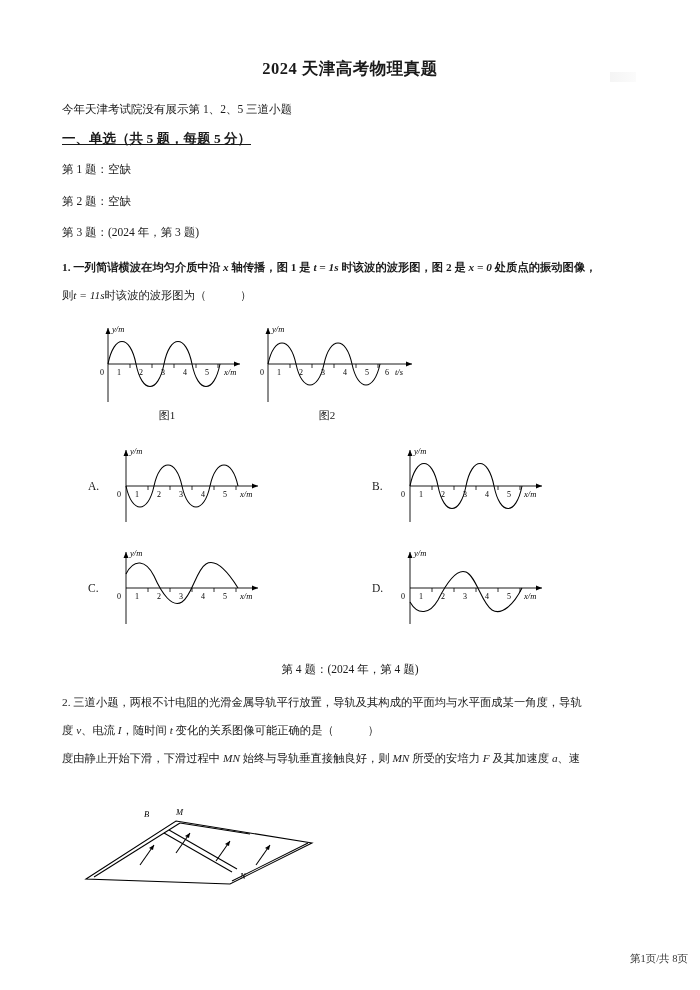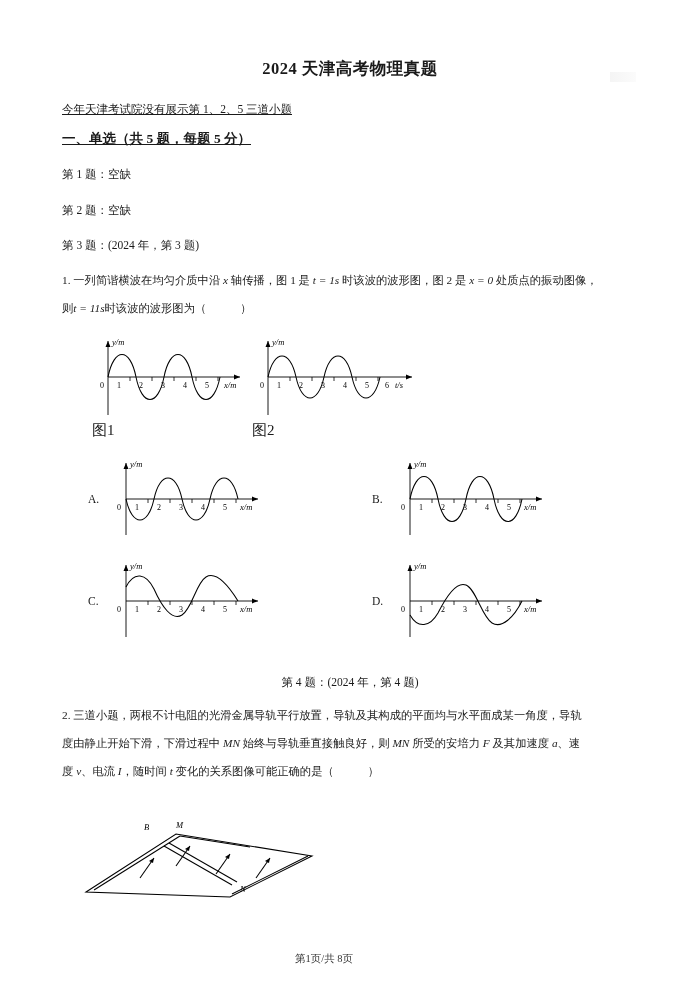--- a/index.html
+++ b/index.html
@@ -20,59 +20,59 @@
     text-align:center;
     font-size:16.5px;
     font-weight:bold;
     letter-spacing:0.5px;
     margin:0 0 20px 0;
   }
   .note {
     font-size:11.5px;
     margin:0 0 12px 0;
     line-height:1.6;
-    text-decoration:underline;
   }
   .section-head {
     font-size:13.5px;
     font-weight:bold;
     margin:0 0 12px 0;
     text-decoration:underline;
   }
   .qline {
     font-size:11.5px;
-    margin:17px 0 13px 0;
+    margin:8px 0 13px 0;
     line-height:1.6;
   }
   .para {
     font-size:11.3px;
     line-height:1.95;
     margin:0 0 6px 0;
     text-align:justify;
   }
   .it { font-style:italic; font-family:"Liberation Serif", serif; }
   .gap { display:inline-block; width:34px; }
 
   
   .fig-row { position:relative; }
   svg { display:block; overflow:visible; }
   .ax { stroke:#000; stroke-width:0.9; fill:none; }
   .curve { stroke:#000; stroke-width:1.05; fill:none; }
   .tick { stroke:#000; stroke-width:0.8; }
   .lbl { font-family:"Liberation Serif", serif; font-size:8px; fill:#000; }
   .lbl-i { font-family:"Liberation Serif", serif; font-size:8.5px; fill:#000; font-style:italic; }
-  .fig-cap { font-size:15px; text-align:left; }
+  .fig-cap { font-size:11px; text-align:center; }
   .opt-letter { font-size:11.5px; }
 
   .footer {
     position:absolute;
     left:0; bottom:24px; width:648px;
-    text-align:center;
+    text-align:right;
     font-size:10.5px;
     color:#333;
+    padding-left:40px;
   }
   .mark {
     position:absolute; right:64px; top:72px;
     width:26px; height:10px;
     background:linear-gradient(90deg,#f2f2f2,#fafafa);
     opacity:.8;
   }
 </style>
 </head>
 <body>
@@ -84,21 +84,21 @@
   <h1 class="title">2024 天津高考物理真题</h1>
 
   <p class="note">今年天津考试院没有展示第 1、2、5 三道小题</p>
 
   <p class="section-head">一、单选（共 5 题，每题 5 分）</p>
 
   <p class="qline">第 1 题：空缺</p>
   <p class="qline">第 2 题：空缺</p>
   <p class="qline">第 3 题：(2024 年，第 3 题)</p>
 
-  <p class="para" style="margin-top:14px;">
+  <p class="para" style="margin-top:14px;font-weight:bold;">
     <span>1.</span>
     <span>一列简谐横波在均匀介质中沿 </span><span class="it">x</span><span> 轴传播，图 1 是 </span><span class="it">t = 1s</span><span> 时该波的波形图，图 2 是 </span><span class="it">x = 0</span><span> 处质点的振动图像，</span>
   </p>
   <p class="para">
     <span>则</span><span class="it">t = 11s</span><span>时该波的波形图为（</span><span class="gap"></span><span>）</span>
   </p>
 
   <div class="fig-row" style="height:118px; margin-top:14px;">
 
     <div style="position:absolute; left:30px; top:0;">
@@ -265,24 +265,24 @@
     </div>
   </div>
 
   <p class="qline" style="margin-top:22px;text-align:center;">第 4 题：(2024 年，第 4 题)</p>
 
   <p class="para" style="margin-top:12px;">
     <span>2.</span>
     <span>三道小题，两根不计电阻的光滑金属导轨平行放置，导轨及其构成的平面均与水平面成某一角度，导轨</span>
   </p>
   <p class="para">
+    <span>度 </span><span class="it">v</span><span>、电流 </span><span class="it">I</span><span>，随时间 </span><span class="it">t</span><span> 变化的关系图像可能正确的是（</span><span class="gap"></span><span>）</span>
+  </p>
+  <p class="para">
     <span>度由静止开始下滑，下滑过程中 </span><span class="it">MN</span><span> 始终与导轨垂直接触良好，则 </span><span class="it">MN</span><span> 所受的安培力 </span><span class="it">F</span><span> 及其加速度 </span><span class="it">a</span><span>、速</span>
-  </p>
-  <p class="para">
-    <span>度 </span><span class="it">v</span><span>、电流 </span><span class="it">I</span><span>，随时间 </span><span class="it">t</span><span> 变化的关系图像可能正确的是（</span><span class="gap"></span><span>）</span>
   </p>
 
   <div style="margin-top:12px; margin-left:18px;">
     <svg width="240" height="110" viewBox="0 0 240 110">
 
       <path class="curve" d="M6,98 L96,40 L232,62 L150,103 Z" stroke-width="1"></path>
 
       <line class="curve" x1="14" y1="96" x2="100" y2="42"></line>
       <line class="curve" x1="152" y1="100" x2="228" y2="62"></line>
 

